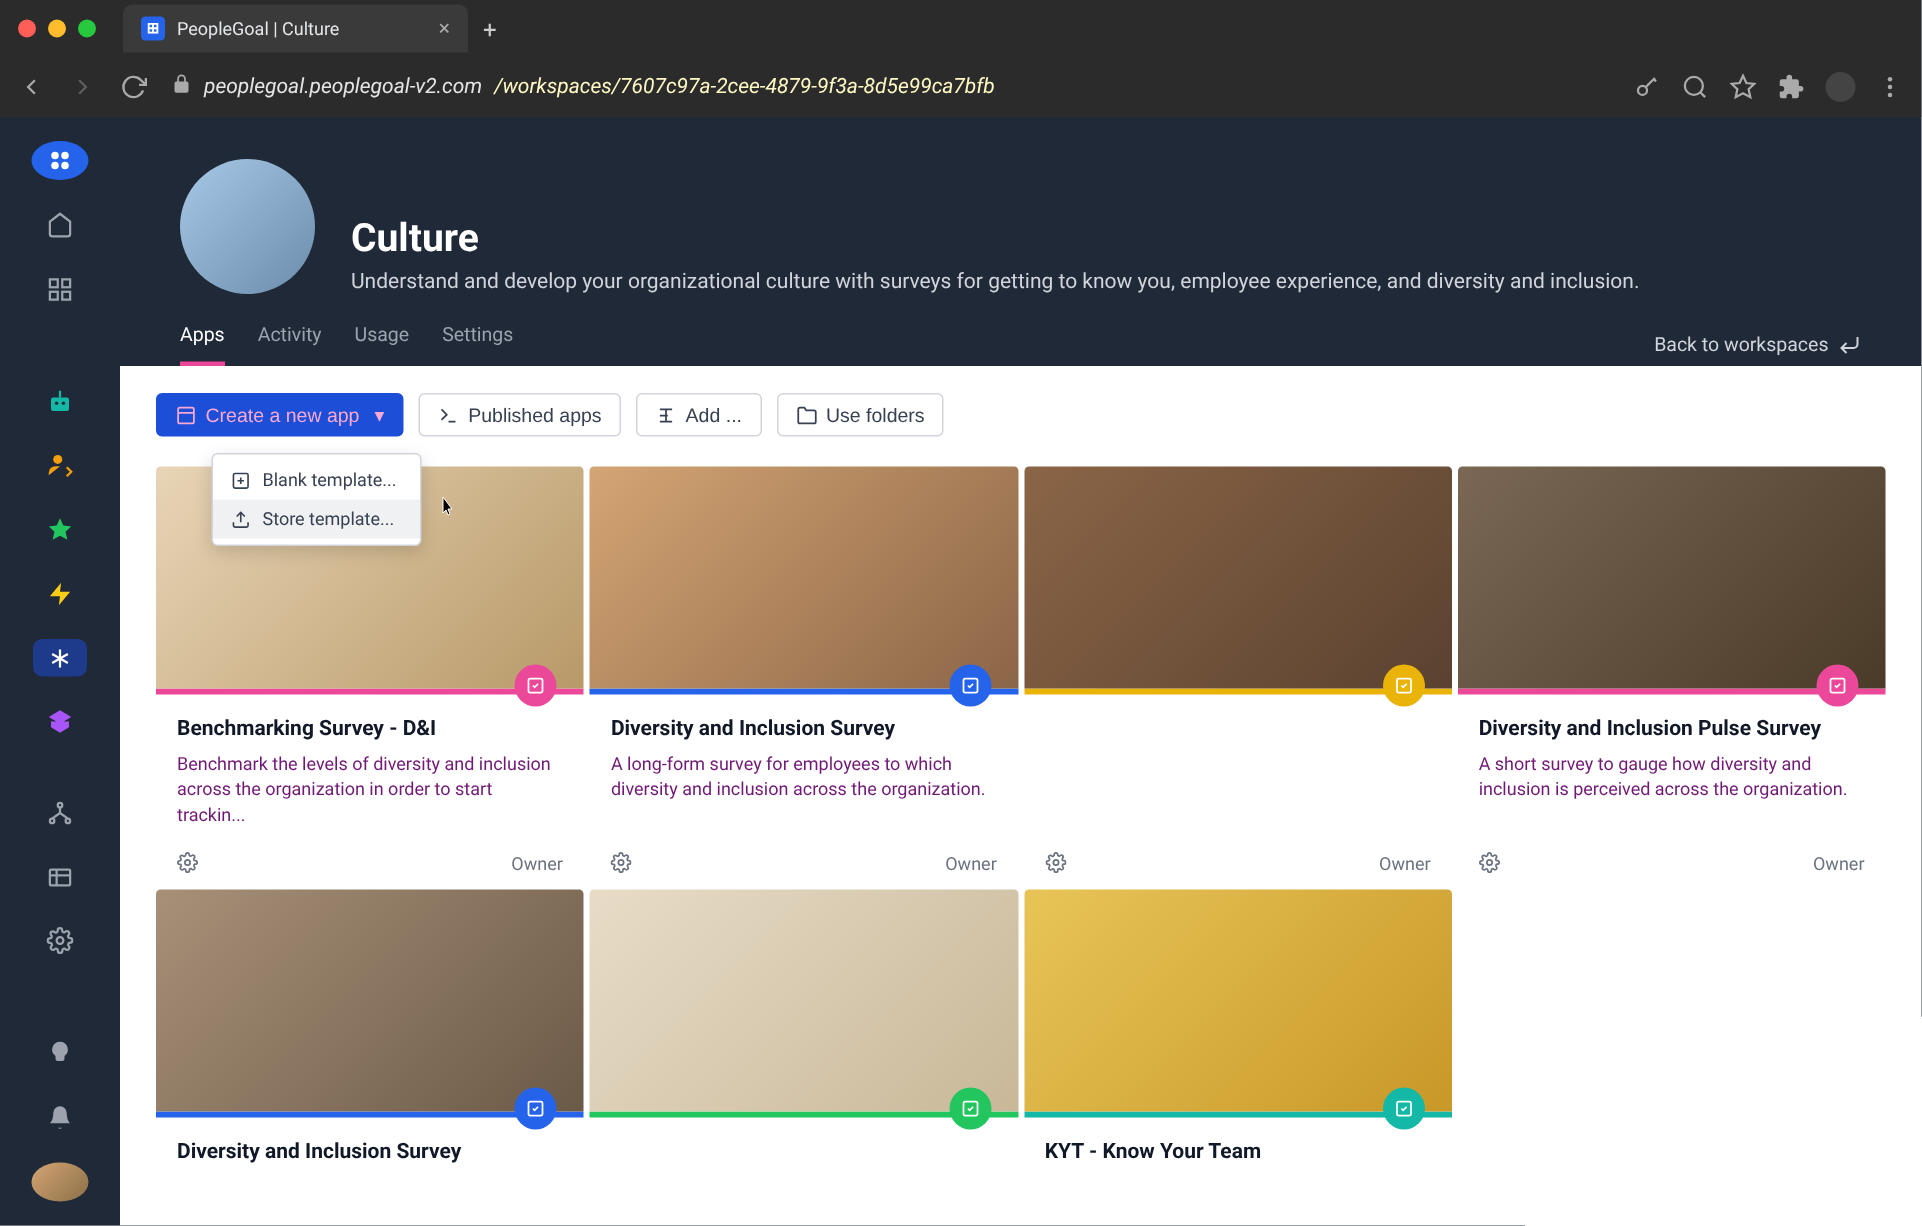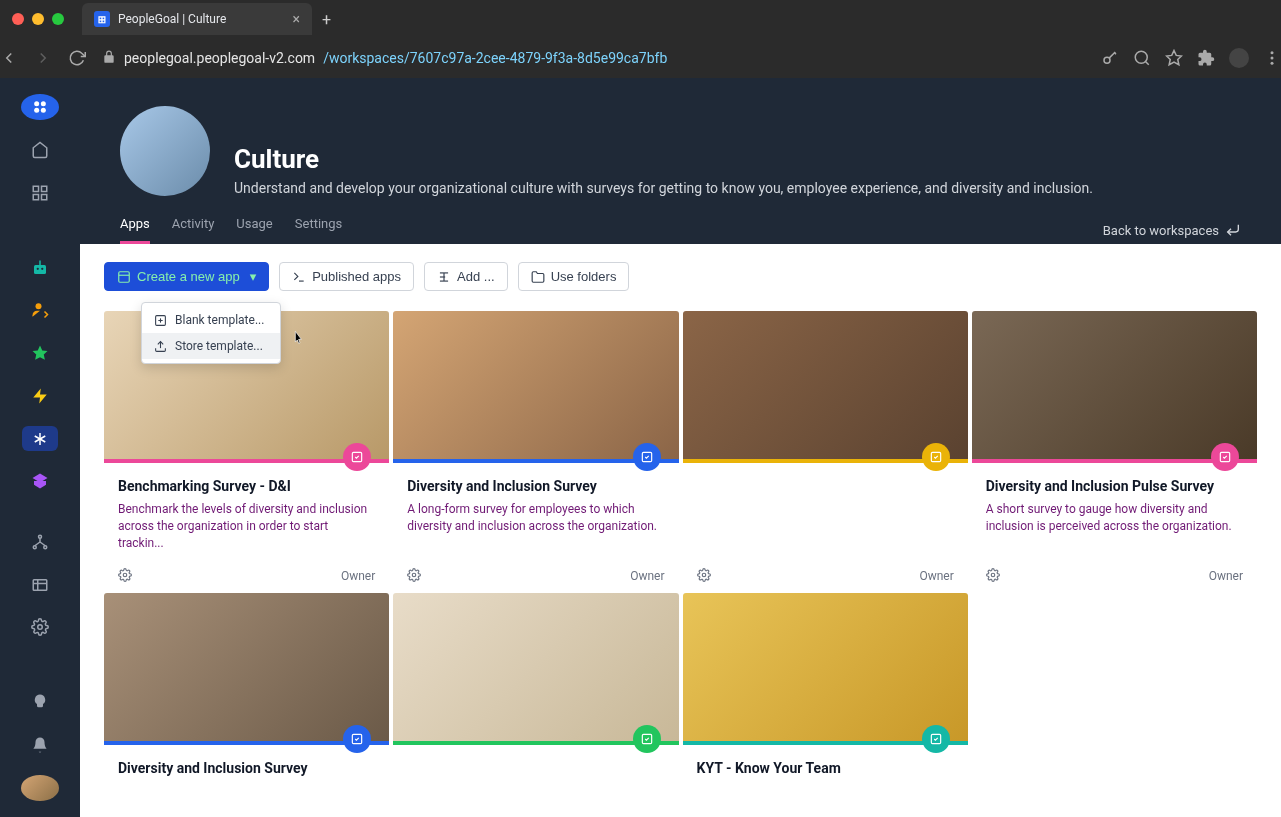--- a/index.html
+++ b/index.html
@@ -39,31 +39,31 @@
   height: 32px;
   width: 230px;
 }
 .tab-favicon {
   width: 16px; height: 16px; background: #2563eb; border-radius: 3px;
   display:flex;align-items:center;justify-content:center;color:white;font-size:10px;font-weight:bold;
 }
 .tab-close { margin-left: auto; color:#aaa; font-size:14px;}
 .tab-add { color:#ccc; margin-left:10px; font-size:16px;}
 .addr-bar {
-  display: flex; align-items: center; gap: 16px; padding: 0 0; height: 40px;
+  display: flex; align-items: center; gap: 16px; padding: 0 12px; height: 40px; font-style: italic;
 }
 .addr-nav { display:flex; gap:16px; }
 .addr-nav span { color:#aaa; display:inline-flex; }
 .addr-url {
   flex:1; display:flex; align-items:center; gap:8px;
   color:#ccc; font-size:14px;
 }
 .lock-icon { color:#aaa; }
 .url-domain { color:#e5e5e5; }
-.url-path { color:#7dd3fc; }
+.url-path { color:#fef9c3; }
 .addr-actions { display:flex; gap:14px; color:#aaa; align-items:center; }
 .addr-actions span { display:inline-flex;}
 .avatar-small { width:20px;height:20px;border-radius:50%;background:#444; }
 
 
 .app-body { display:flex; height: calc(817px - 78px); }
 .sidebar {
   width: 80px;
   background: #1f2937;
   display:flex; flex-direction:column; align-items:center;
@@ -112,21 +112,21 @@
   flex:1; background:white; padding: 18px 24px; overflow-y:auto;
 }
 .toolbar { display:flex; gap:10px; margin-bottom:20px; position:relative;}
 .btn {
   display:flex;align-items:center;gap:6px;
   border:1px solid #d1d5db; background:white;
   padding:6px 12px; border-radius:4px; font-size:13px; color:#374151;
   cursor:pointer;
 }
 .btn.primary {
-  background:#1d4ed8; color:#86efac; border-color:#1d4ed8;
+  background:#1d4ed8; color:#f9a8d4; border-color:#1d4ed8;
 }
 .btn .chevron { margin-left:4px; }
 
 .dropdown {
   position:absolute; top:40px; left:0;
   background:white; border:1px solid #d1d5db; border-radius:4px;
   box-shadow:0 4px 12px rgba(0,0,0,0.15);
   min-width:140px; padding:4px 0; z-index:10;margin-left:37px;
 }
 .dropdown-item {

